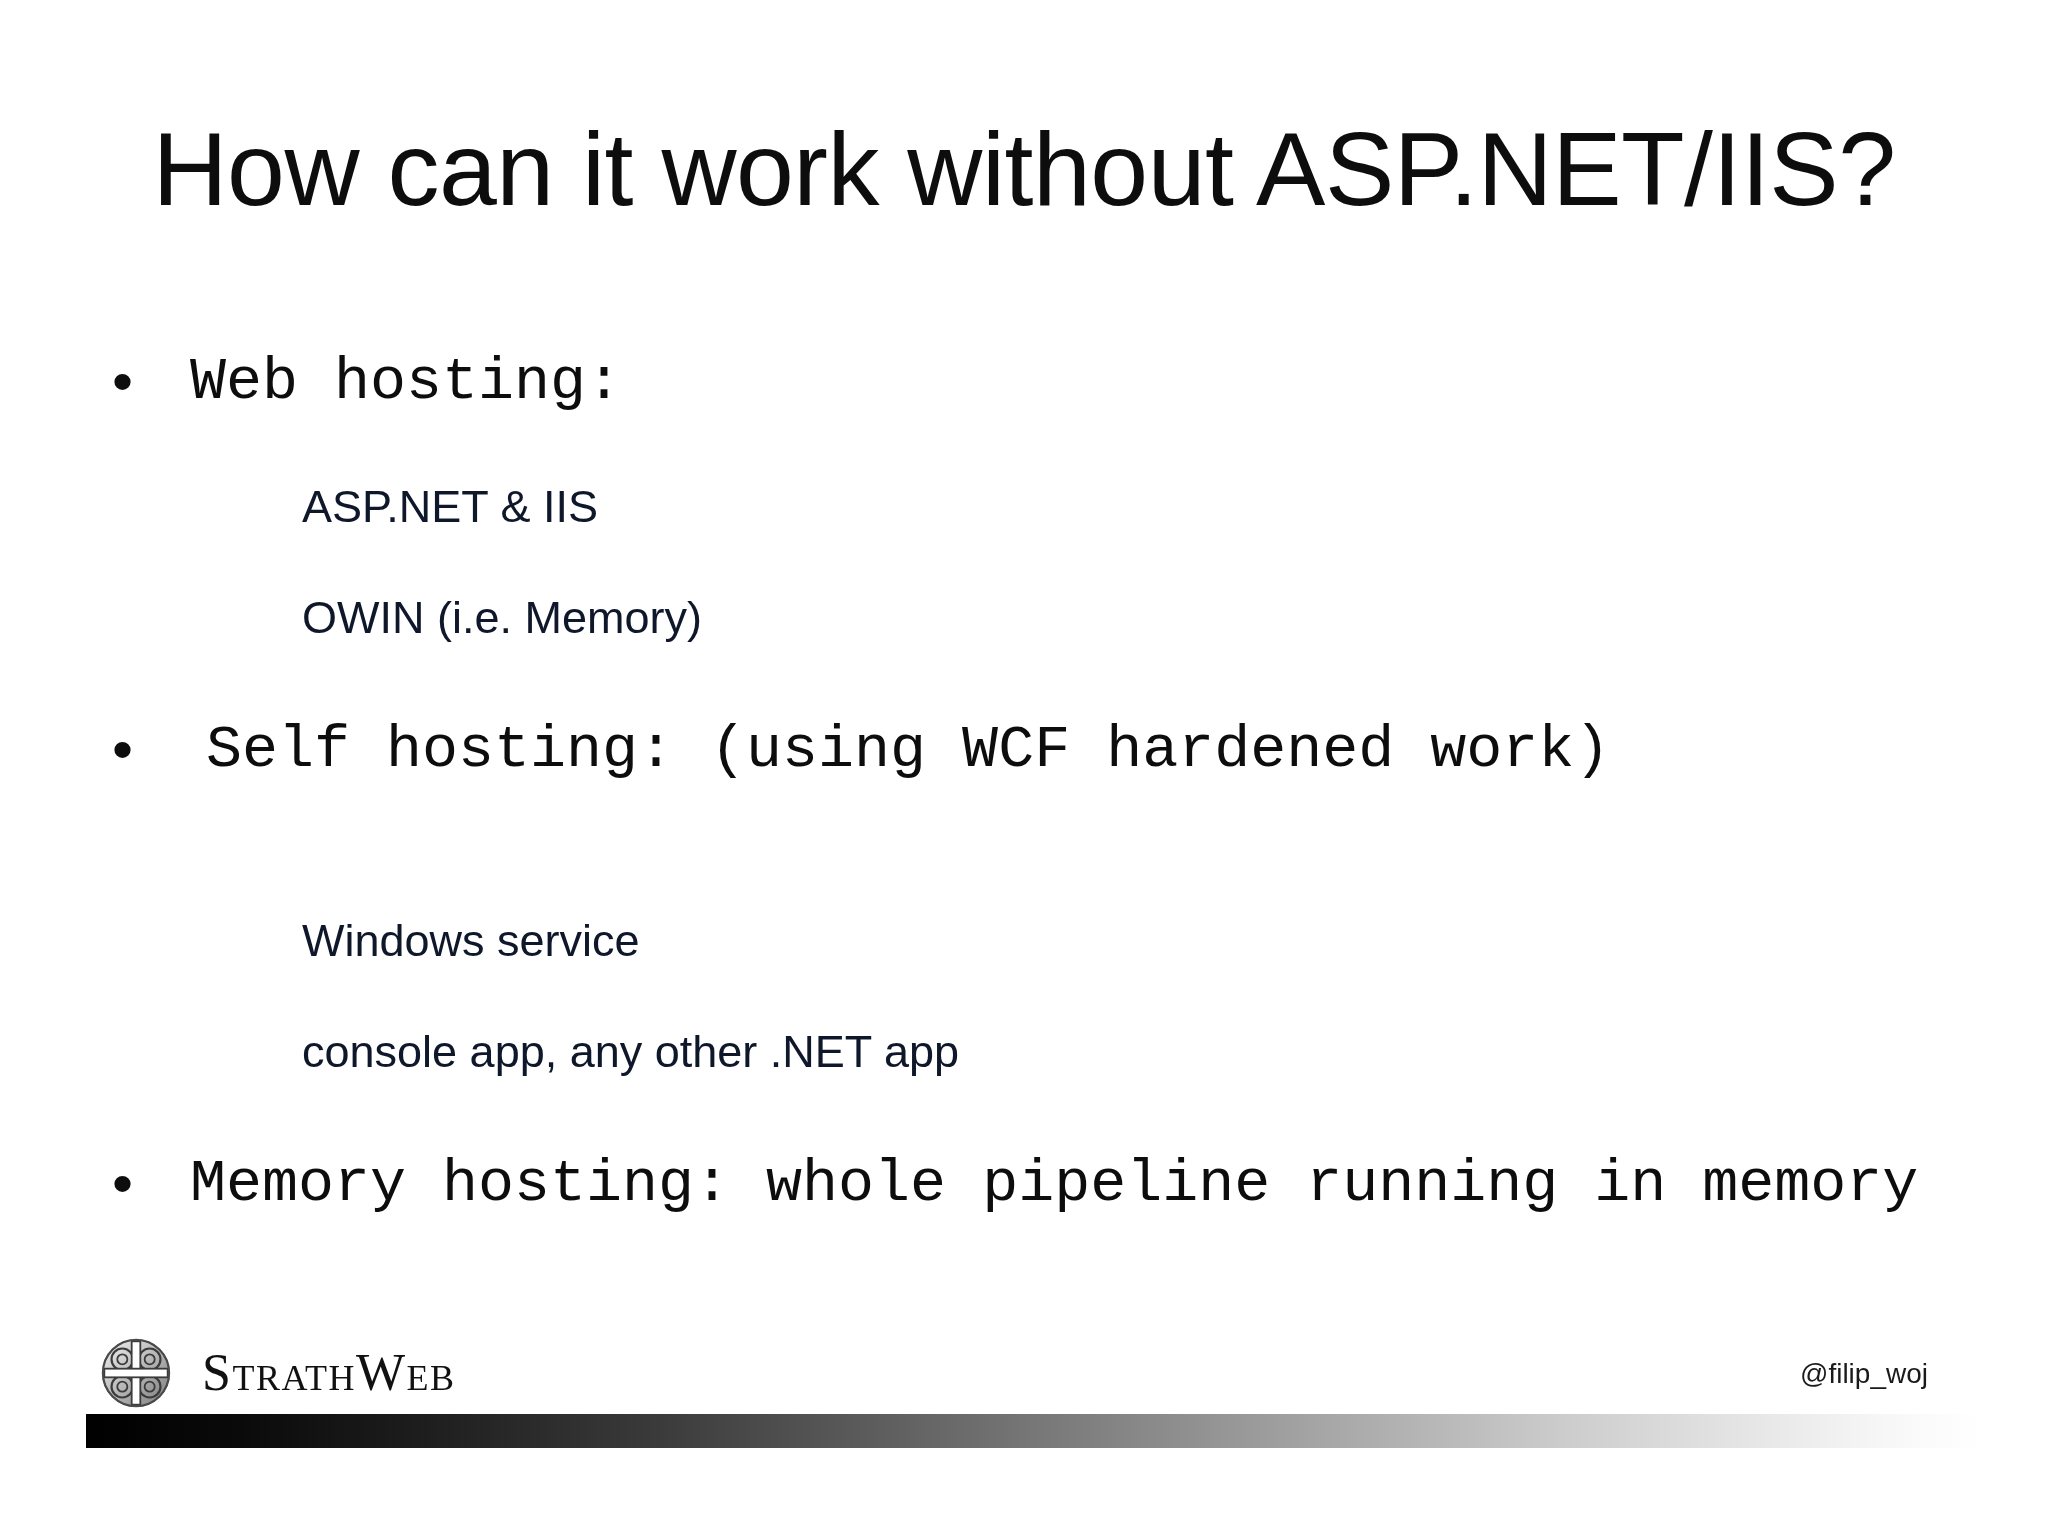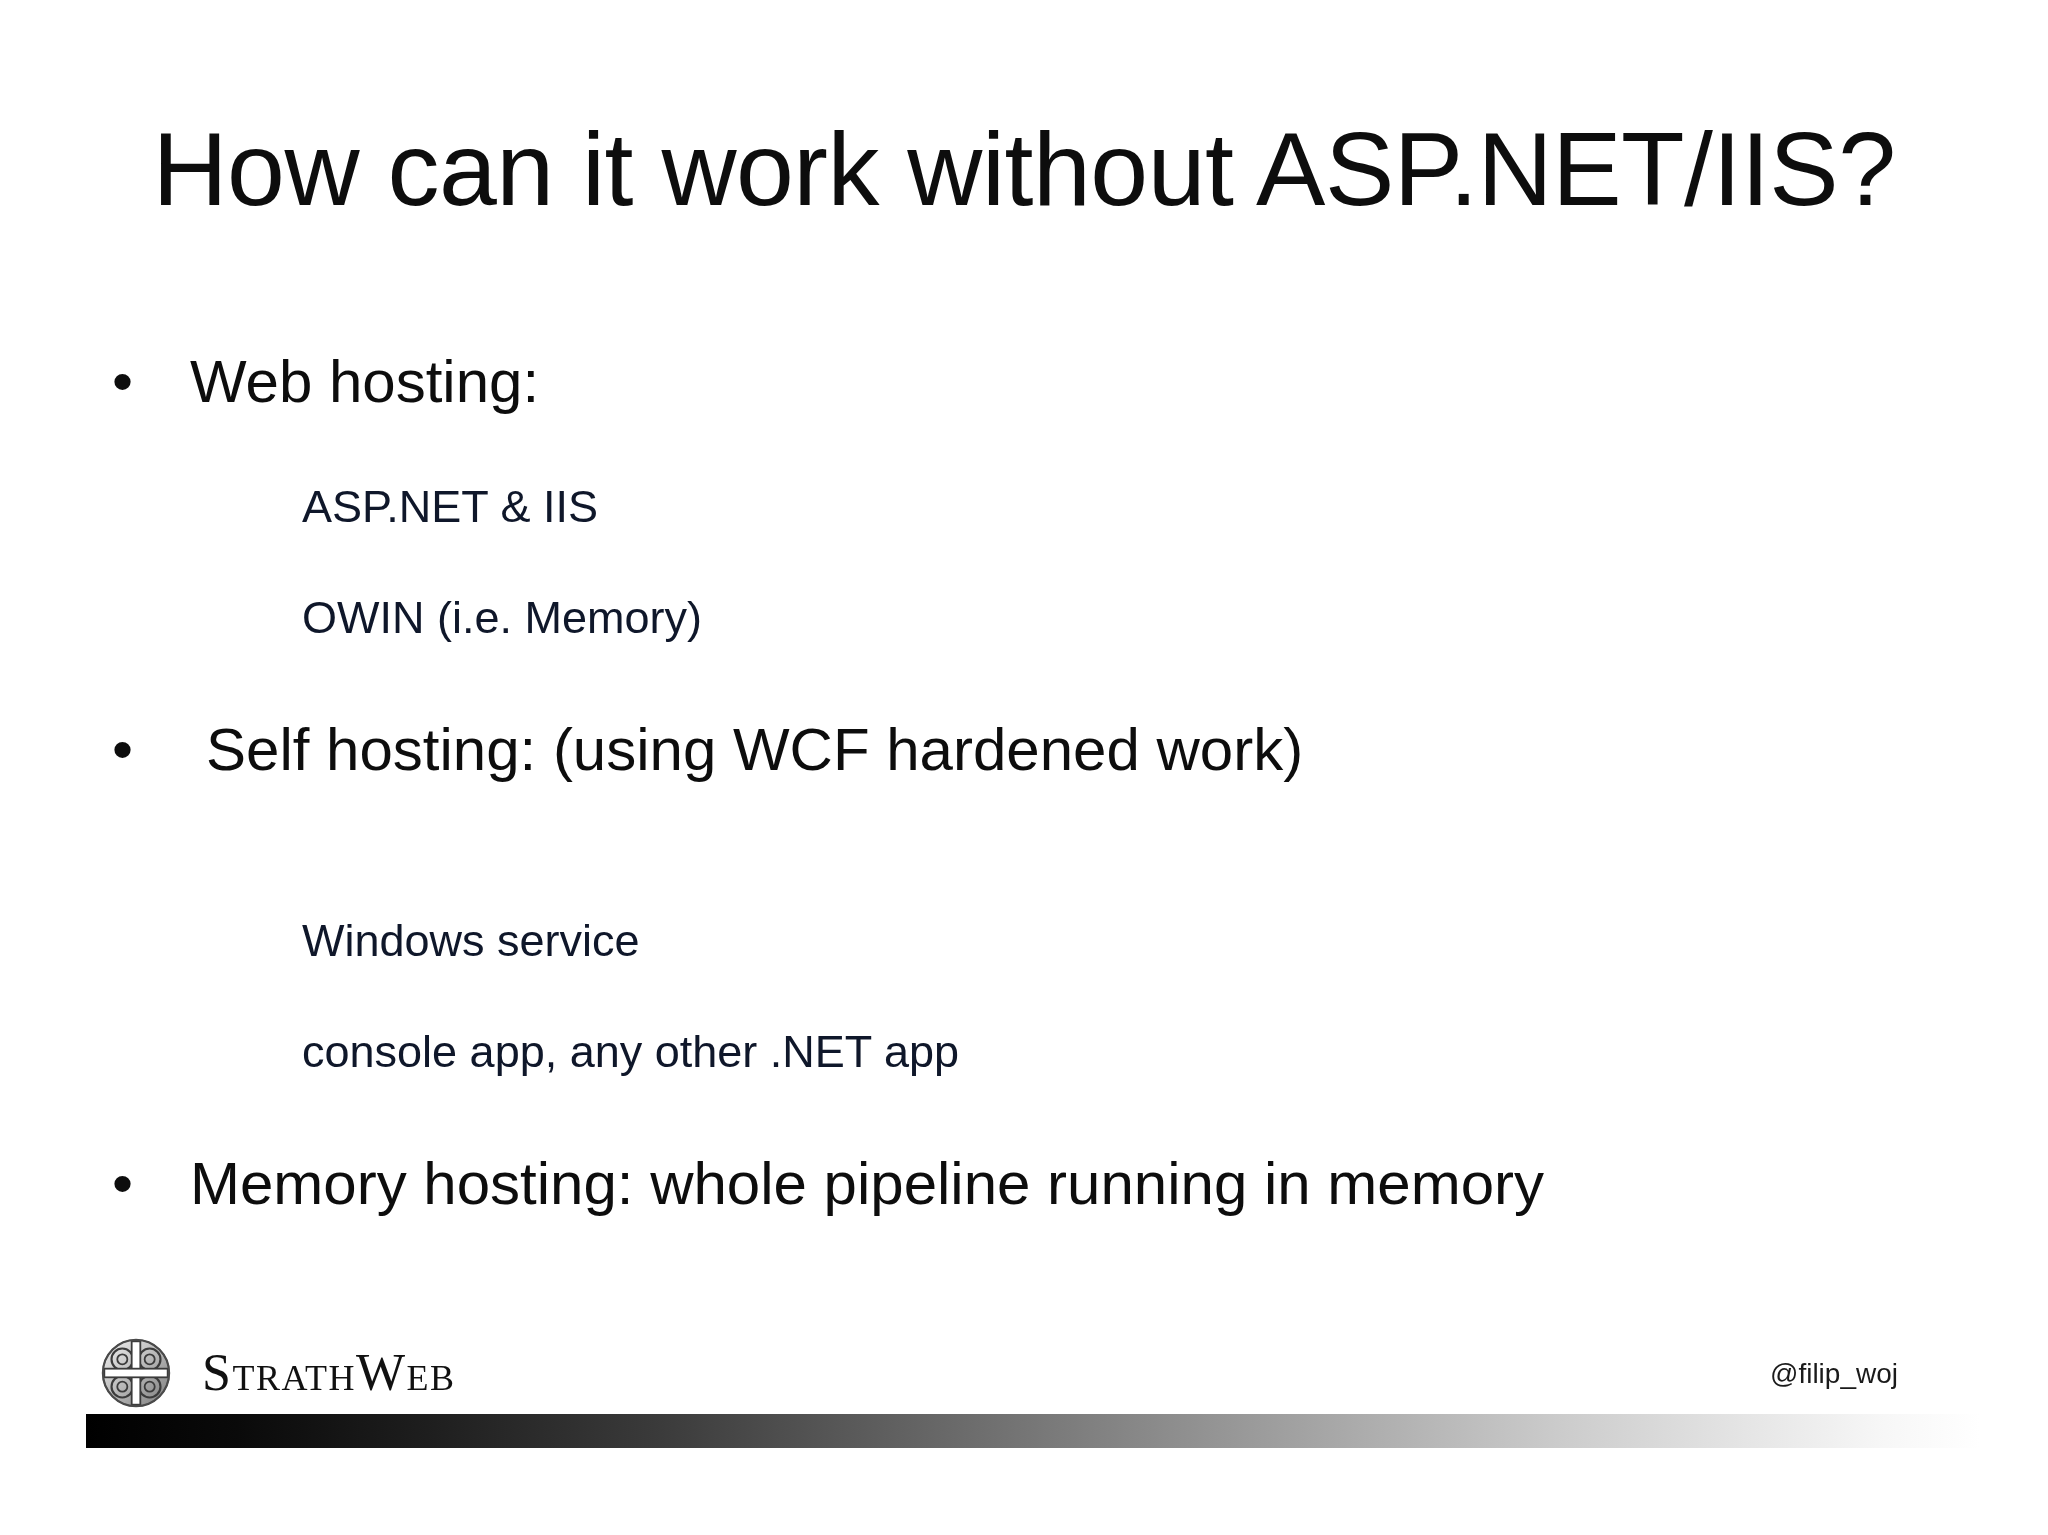--- a/index.html
+++ b/index.html
@@ -15,20 +15,21 @@
     font-family: "Liberation Sans", sans-serif;
     color: #000000;
     -webkit-font-smoothing: antialiased;
   }
 
   .slide {
     position: relative;
     width: 1970px;
     height: 1535px;
     background: #ffffff;
+    padding-left: 30px;
   }
 
   
   .slide-title {
     position: absolute;
     left: 0;
     top: 112px;
     width: 2048px;
     text-align: center;
     font-family: "Liberation Sans", sans-serif;
@@ -62,20 +63,21 @@
     flex: 0 0 auto;
     width: 78px;
     font-size: 60px;
     line-height: 1.0;
     text-align: left;
     color: #0d0d0d;
   }
 
   .bullet-text {
     flex: 0 0 auto;
+    font-family: Liberation Mono, monospace;
   }
 
   .bullet-row.level1-a .bullet-dot { width: 78px; }
   .bullet-row.level1-b .bullet-dot { width: 94px; }
 
   .sub-row {
     font-size: 45px;
     font-weight: 300;
     line-height: 1.0;
     color: #0f172a;

